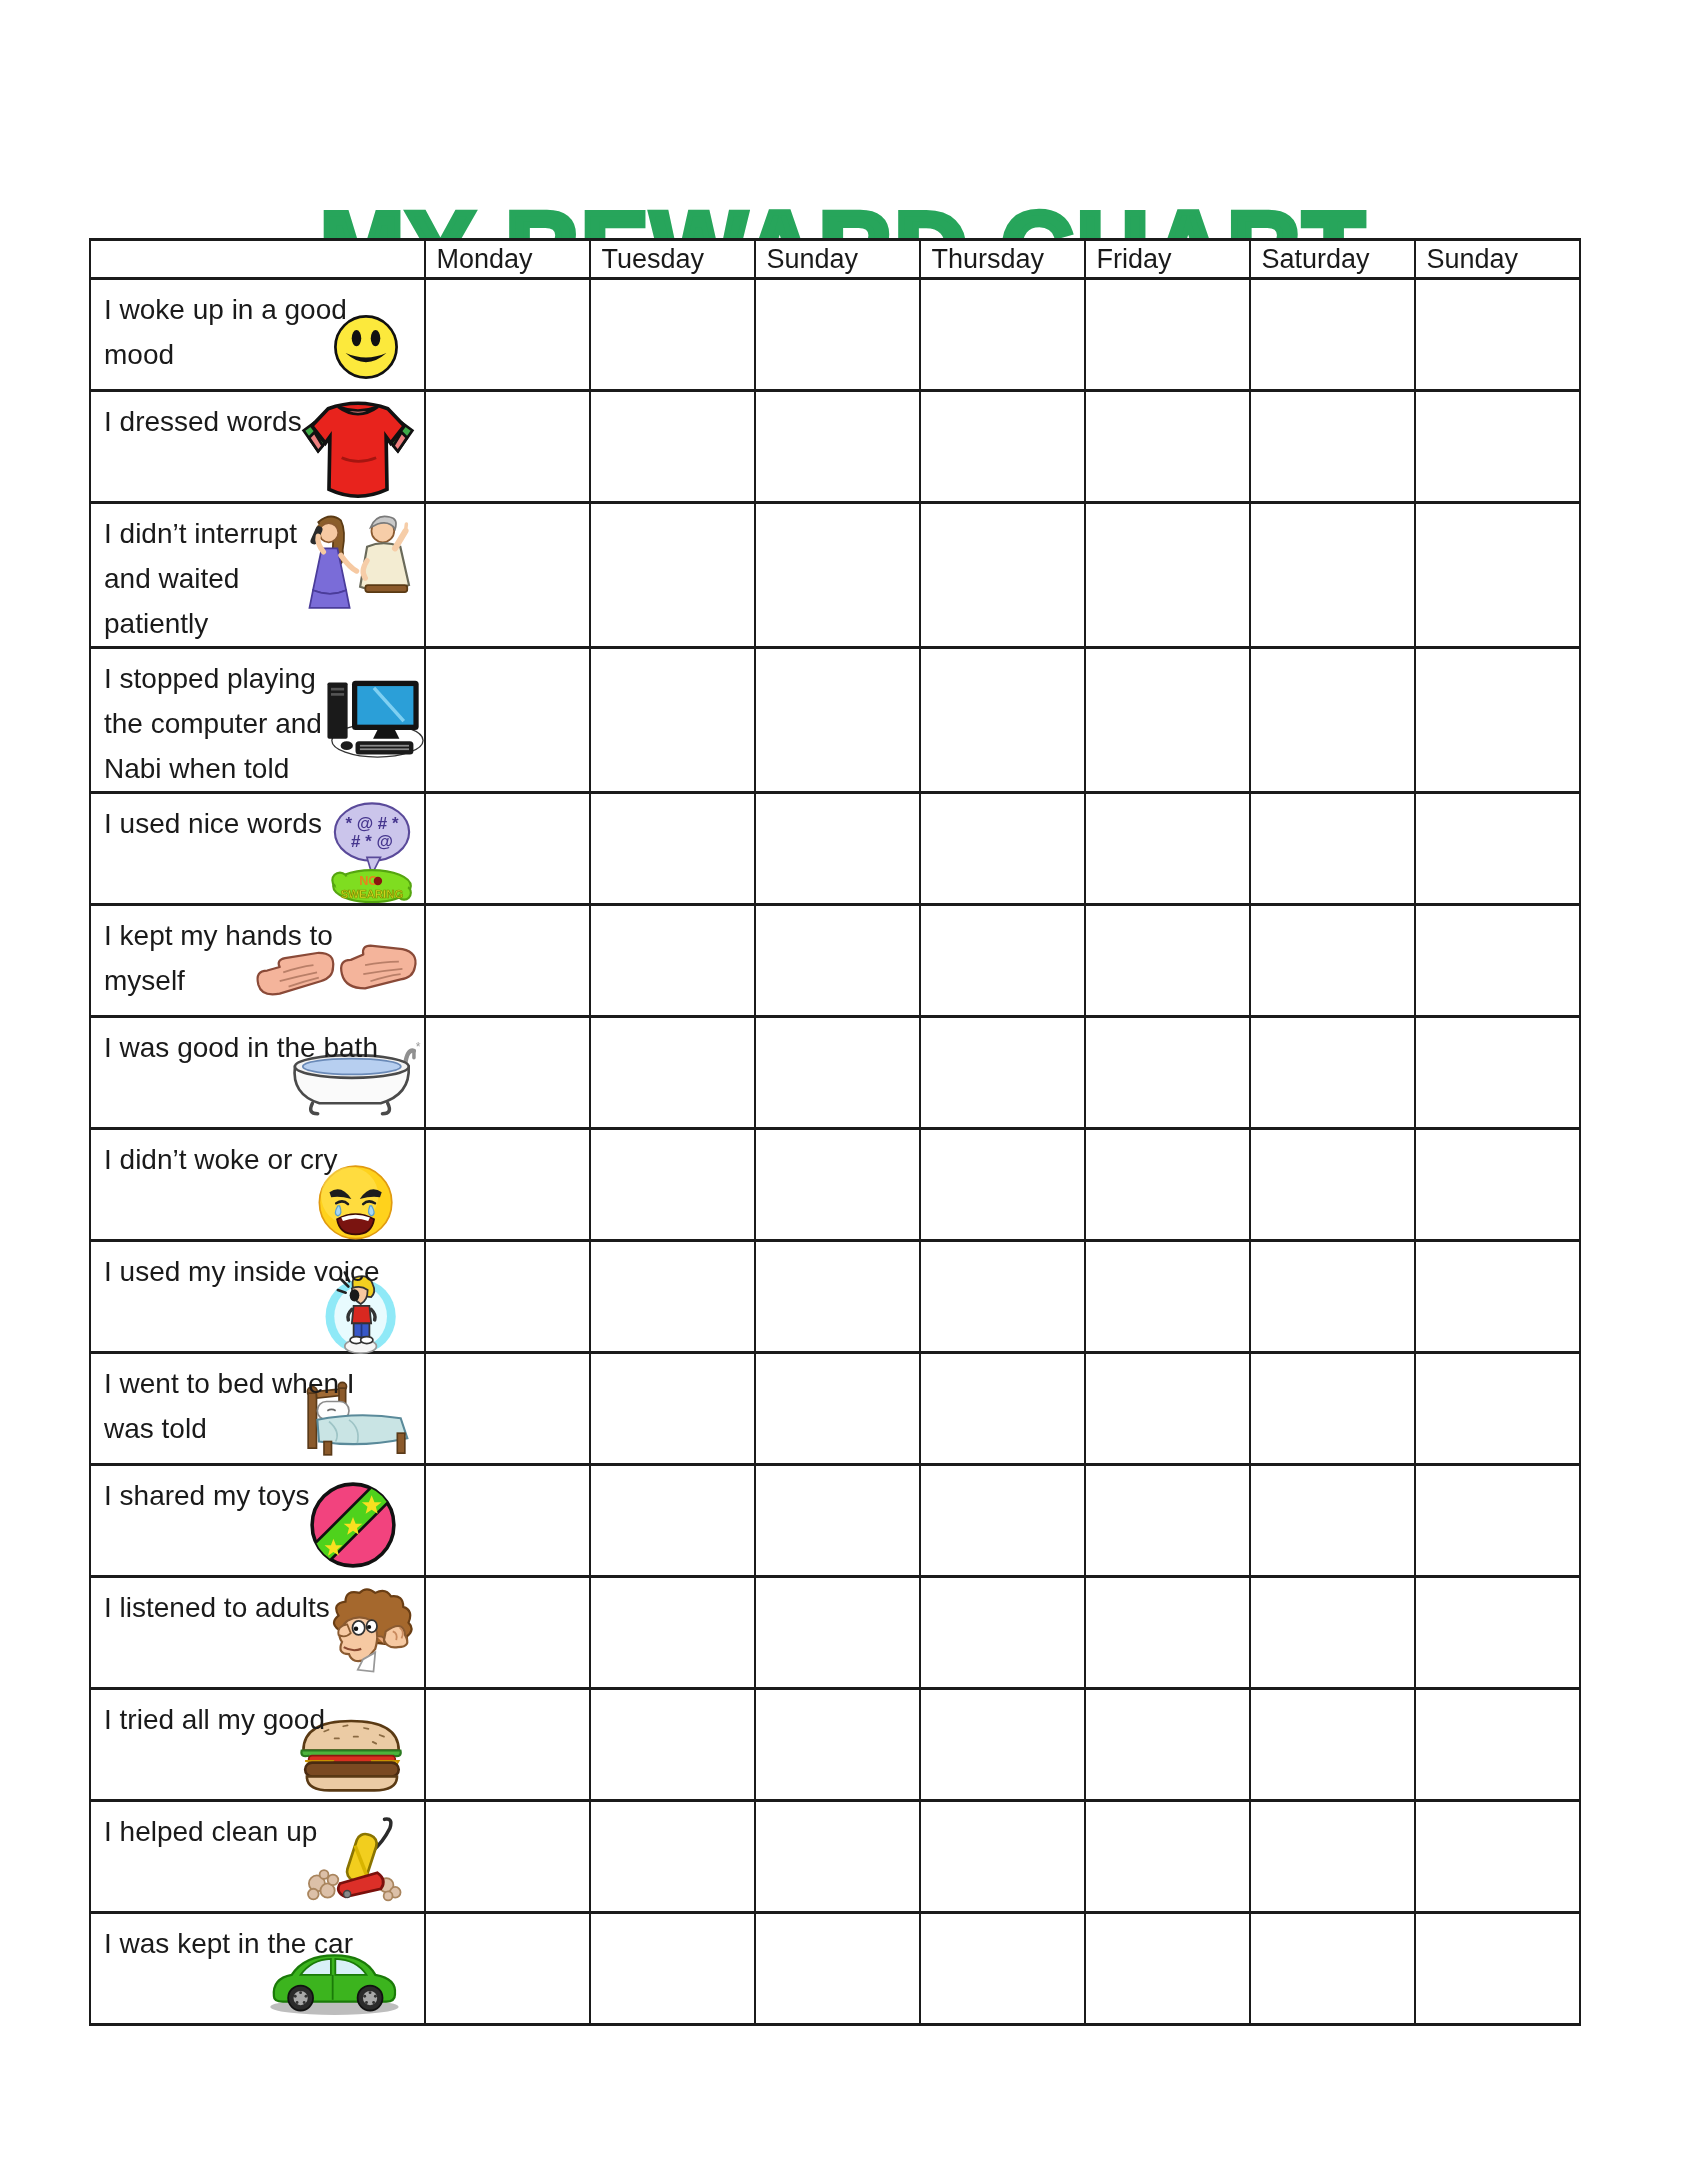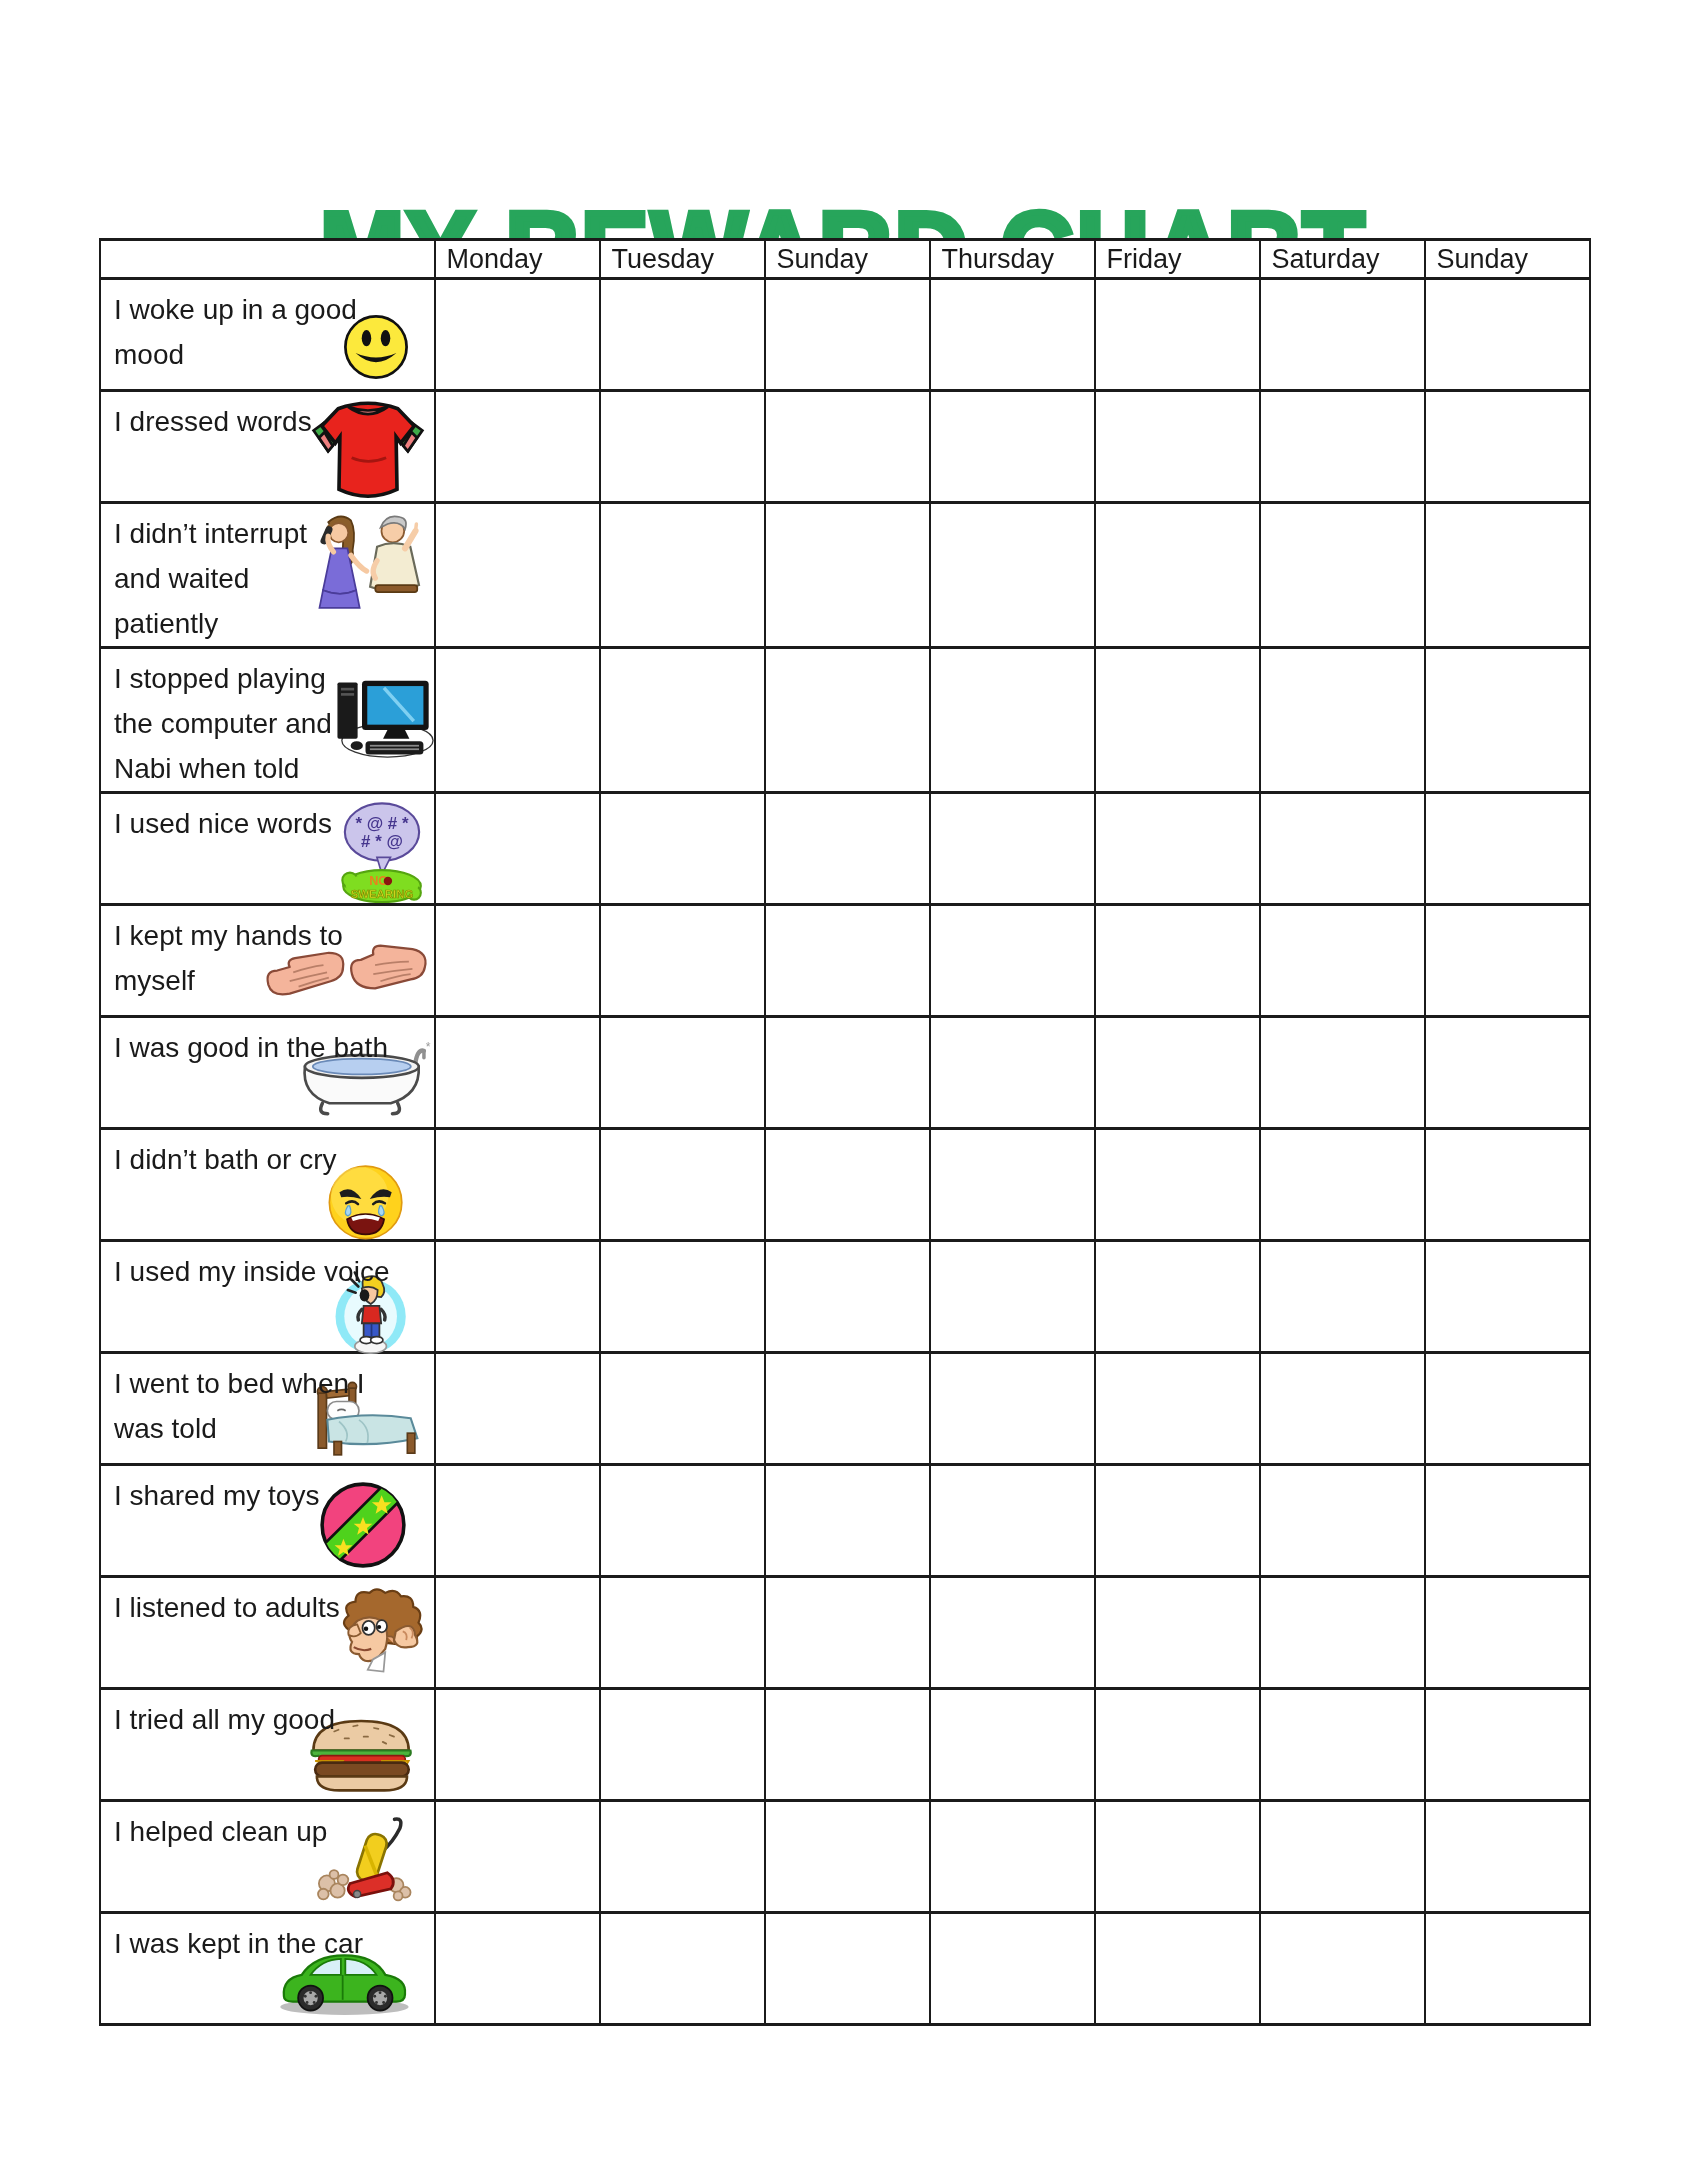--- a/index.html
+++ b/index.html
@@ -9,21 +9,21 @@
   }
   
   .title{
     position:absolute;top:125px;left:0;width:1687px;text-align:center;
     font-size:101px;font-weight:bold;letter-spacing:2.6px;
     color:#27a55b;-webkit-text-stroke:6.1px #27a55b;
     transform:scaleY(1.04);white-space:nowrap;
   }
   
   table.chart{
-    position:absolute;left:99px;top:238px;width:1490px;
+    position:absolute;left:89px;top:238px;width:1490px;
     border-collapse:collapse;table-layout:fixed;background:#fff;padding-left:20px;
   }
   .chart th,.chart td{
     border-left:2.6px solid #1b1b1b;border-right:2.6px solid #1b1b1b;
     border-top:3.5px solid #1b1b1b;border-bottom:3.5px solid #1b1b1b;
     padding:0;vertical-align:top;background:#fff;
   }
   .chart thead tr{height:39px;}
   .chart tbody tr{height:112px;}
   .chart th{
@@ -266,21 +266,21 @@
         <td></td>
         <td></td>
         <td></td>
         <td></td>
         <td></td>
         <td></td>
     </tr>
 
     <tr>
       <td class="label-cell">
-        <div class="row-label">I didn’t bath or cry</div>
+        <div class="row-label">I didn’t woke or cry</div>
         <svg class="icon ic-r7" viewBox="0 0 95 95">
           <circle cx="47" cy="48" r="43" fill="#FFD21C" stroke="#E09A10" stroke-width="2"></circle>
           <circle cx="40" cy="40" r="34" fill="#FFE35C" opacity="0.55"></circle>
           <path d="M16 36 Q30 26 42 44 Q28 40 18 42 Z" fill="#1d1d1d"></path>
           <path d="M78 36 Q64 26 52 44 Q66 40 76 42 Z" fill="#1d1d1d"></path>
           <path d="M24 49 Q32 44 38 50" fill="none" stroke="#1d1d1d" stroke-width="3" stroke-linecap="round"></path>
           <path d="M70 49 Q62 44 56 50" fill="none" stroke="#1d1d1d" stroke-width="3" stroke-linecap="round"></path>
           <path d="M26 52 Q20 62 26 64 Q32 62 28 52 Z" fill="#A8D8F2" stroke="#5AA0D0" stroke-width="1.5"></path>
           <path d="M66 52 Q72 62 66 64 Q60 62 64 52 Z" fill="#A8D8F2" stroke="#5AA0D0" stroke-width="1.5"></path>
           <path d="M25 68 Q47 56 69 68 Q66 86 47 86 Q28 86 25 68 Z" fill="#7A1410" stroke="#3a0a06" stroke-width="2"></path>

